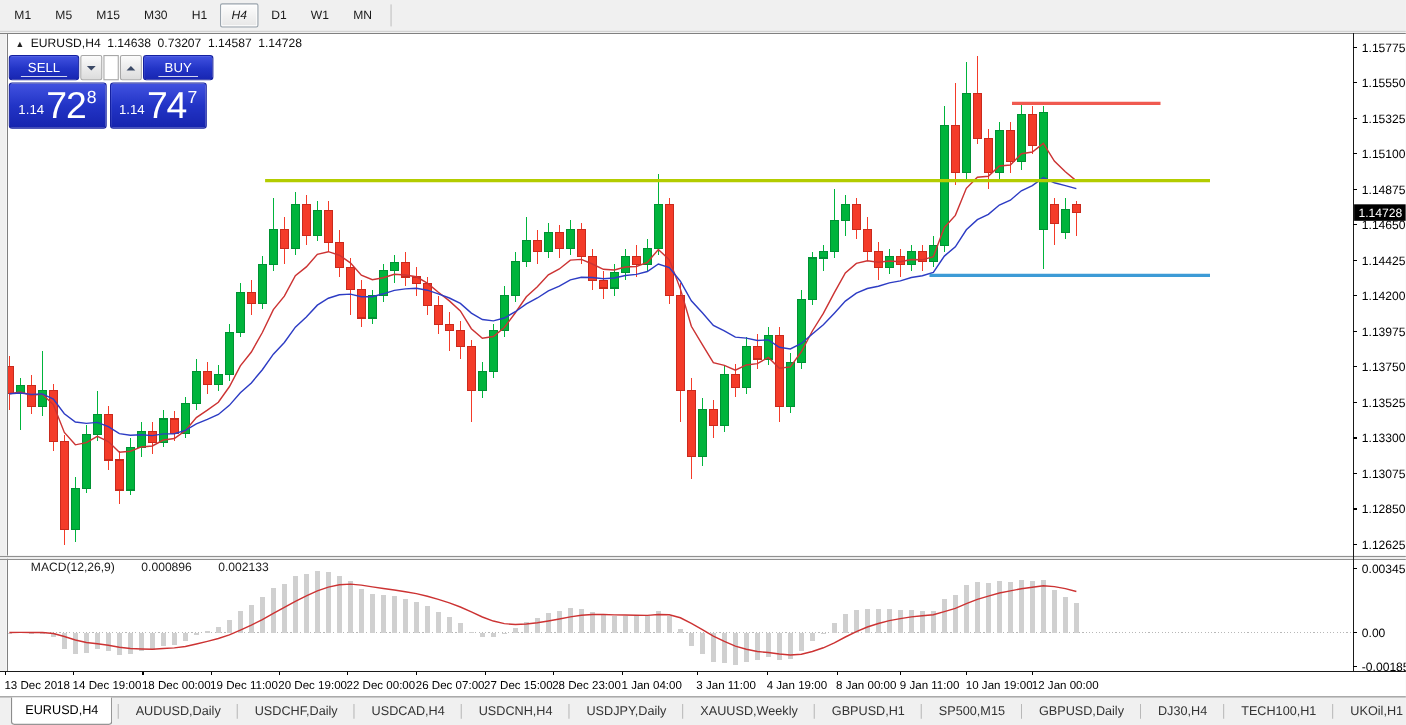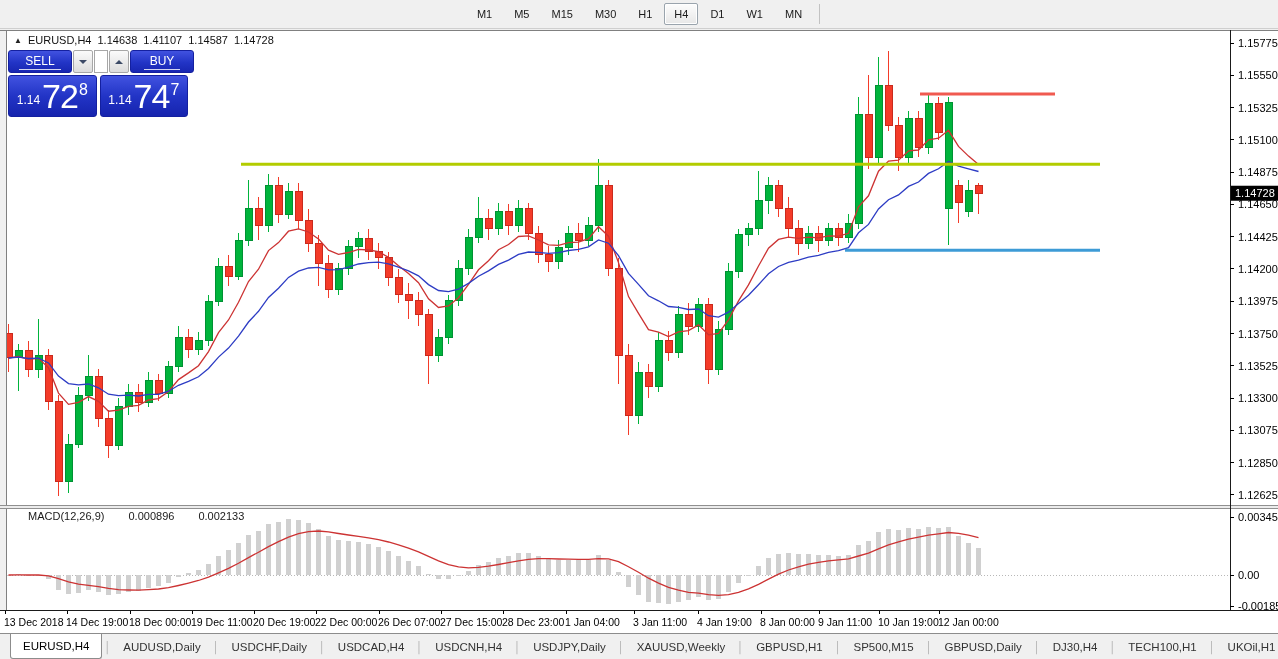--- a/index.html
+++ b/index.html
@@ -6,29 +6,29 @@
   body{
     width:1278px;height:659px;overflow:hidden;position:relative;
     background:#f0f0f0;
     font-family:"Liberation Sans", sans-serif;
     -webkit-font-smoothing:antialiased;
   }
   
   #timeframe-bar{
     position:absolute;left:0;top:0;width:1278px;height:29px;
     background:#f0f0f0;border-bottom:1px solid #cfcfcf;
-    display:flex;align-items:center;padding-left:14px;box-sizing:border-box;justify-content:center;
+    display:flex;align-items:center;padding-left:2px;box-sizing:border-box;
   }
   .tf{
     font-size:11px;color:#1a1a1a;padding:4px 9px;margin:0 1px;
     border:1px solid transparent;border-radius:2px;cursor:default;
   }
   .tf.active{
     background:linear-gradient(#fdfdfd,#e7e7e7);
-    border:1px solid #9aa4ad;box-shadow:inset 0 0 0 1px #fff;
+    border:1px solid #9aa4ad;box-shadow:inset 0 0 0 1px #fff;font-style:italic;
   }
   .tf-sep{width:1px;height:20px;background:#c2c2c2;margin:0 6px;}
   
   #chart-svg{position:absolute;left:0;top:28px;}
   
   #chart-title{
     position:absolute;left:14px;top:34px;font-size:11px;color:#111;
     display:flex;gap:6px;align-items:center;white-space:nowrap;
   }
   #chart-title .tri{font-size:8px;color:#222;}
@@ -696,21 +696,21 @@
       <text x="878" y="626">10 Jan 19:00</text>
       <line x1="939" y1="611" x2="939" y2="614" stroke="#000" shape-rendering="crispEdges"></line>
       <text x="938" y="626">12 Jan 00:00</text>
     </g>
   </svg>
 
 <div id="chart-title">
   <span class="tri">▲</span>
   <span>EURUSD,H4</span>
   <span>1.14638</span>
-  <span>1.41107</span>
+  <span>0.73207</span>
   <span>1.14587</span>
   <span>1.14728</span>
 </div>
 
 <div id="trade-widget">
   <div id="tw-row1">
     <div class="tw-btn">
       <span>SELL</span>
     </div>
     <div class="tw-spin">

